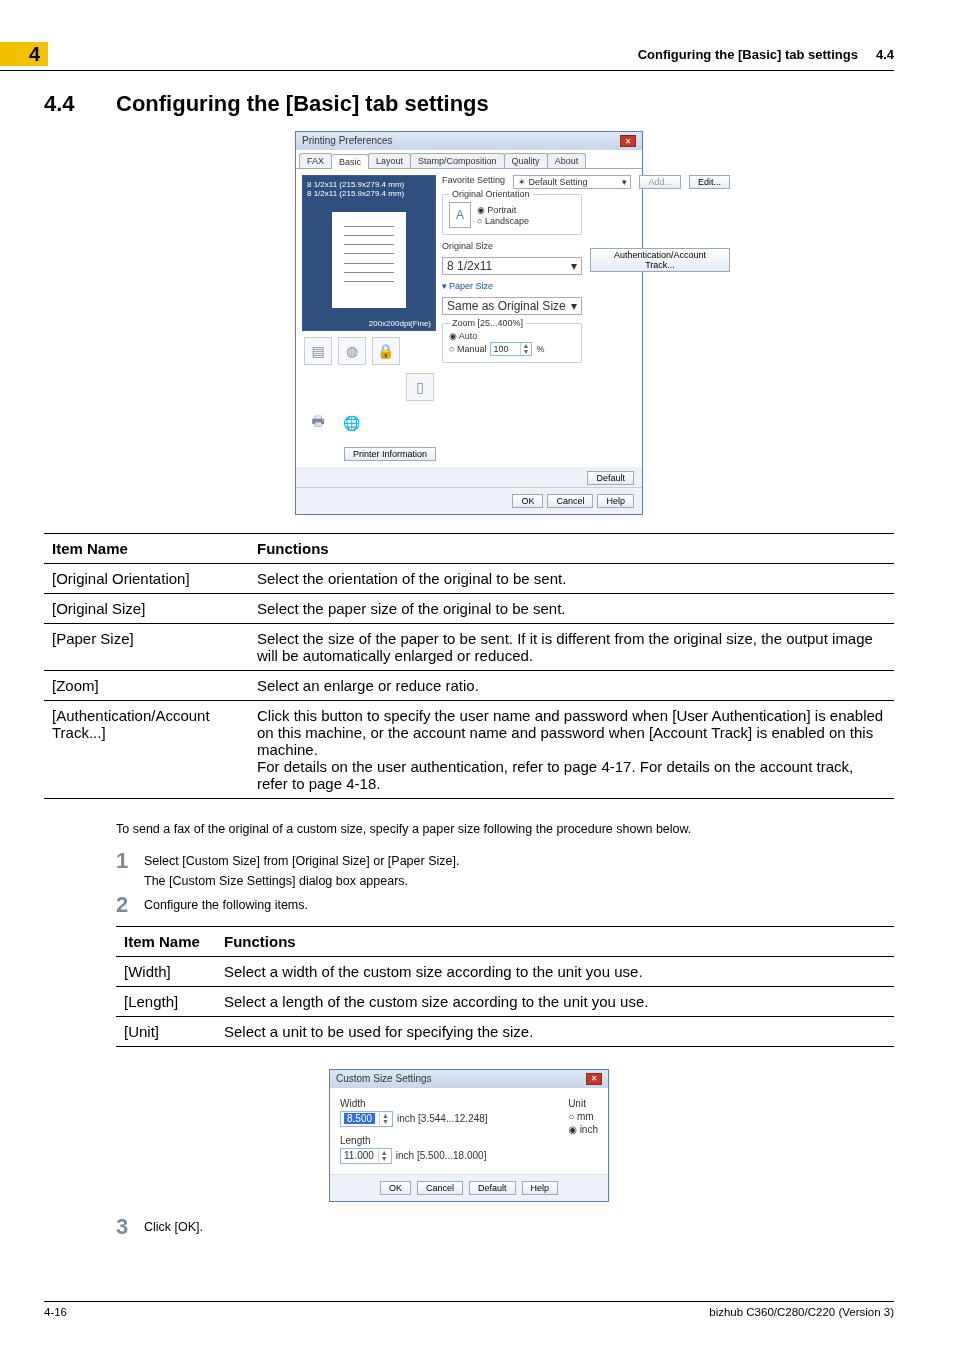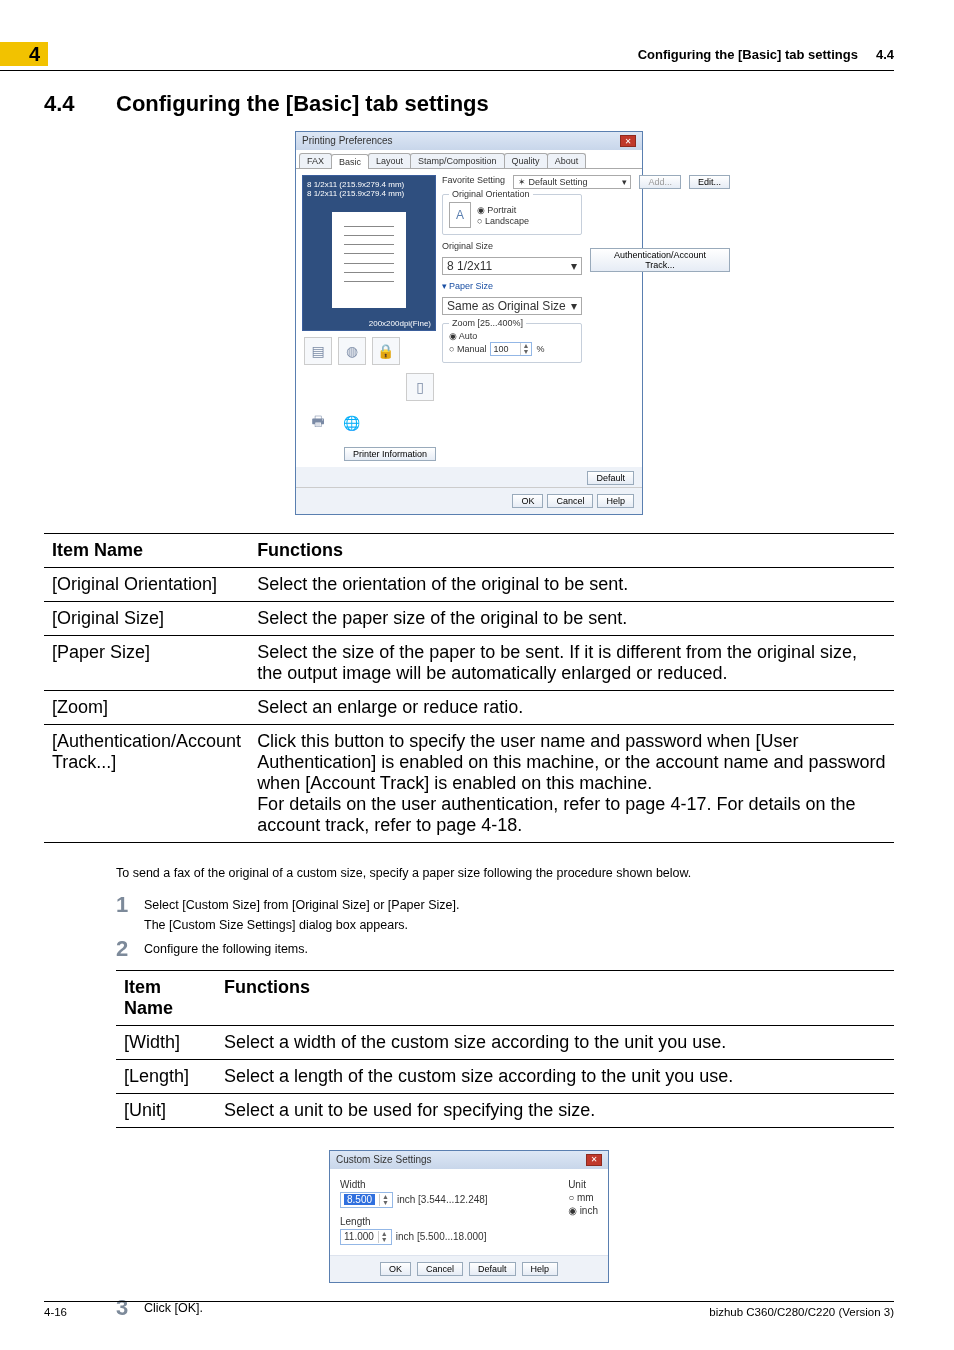--- a/index.html
+++ b/index.html
@@ -139,21 +139,21 @@
 
   table.spec {
     border-collapse: collapse;
     width: 100%;
     margin: 10px 0 22px 0;
   }
   table.spec th, table.spec td {
     border-top: 1px solid #000;
     border-bottom: 1px solid #000;
     padding: 6px 8px;
-    font-size: 18px;
+    font-size: 15px;
     text-align: left;
     vertical-align: top;
   }
   table.spec th.col1 { width: 205px; }
   table.spec2 th.col1 { width: 100px; }
   table.spec th { font-weight: bold; }
 
   h2.subsection-heading {
     font-size: 16px;
     font-weight: bold;

